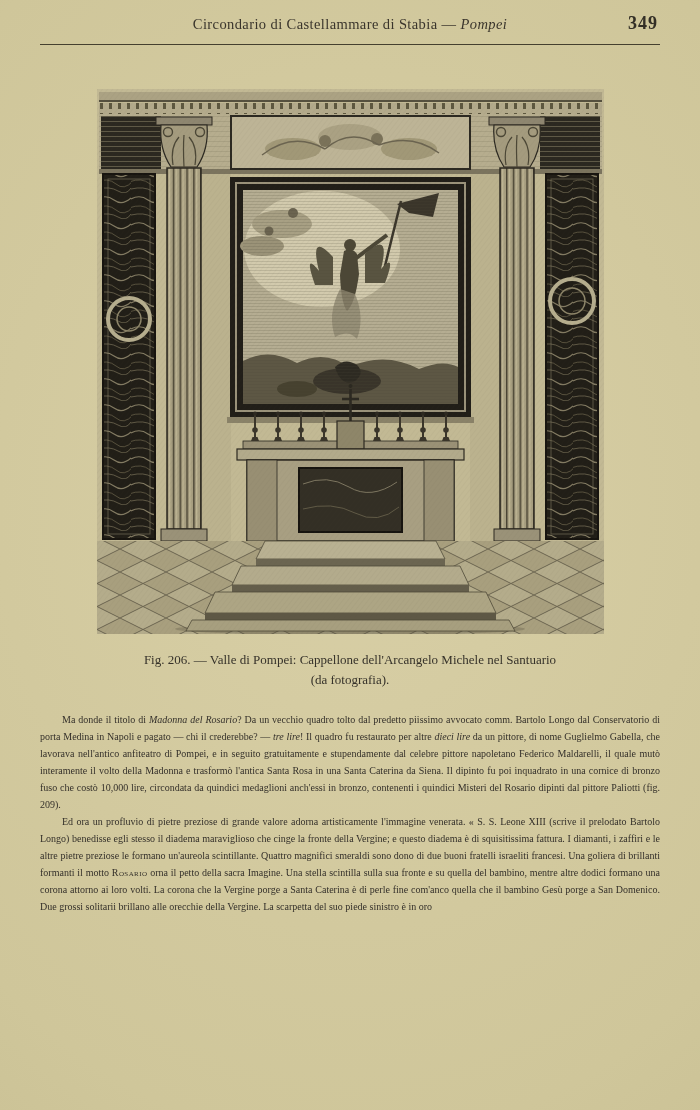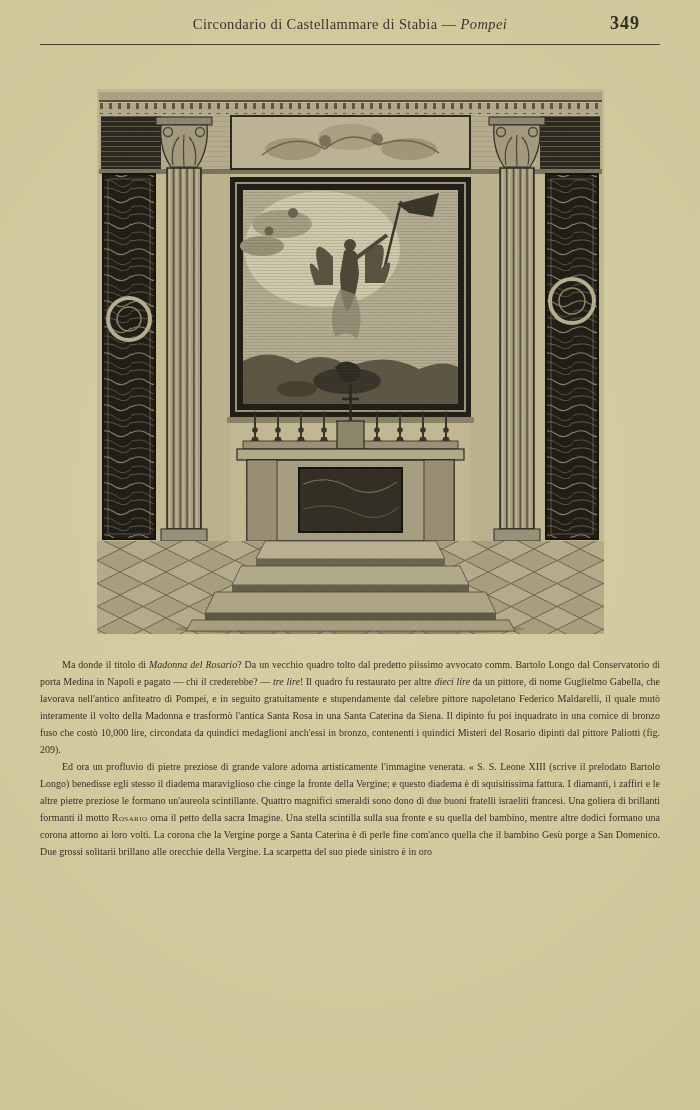--- a/index.html
+++ b/index.html
@@ -27,21 +27,21 @@
     position: absolute;
     left: 0; right: 0; top: 0;
     text-align: center;
     font-size: 14.5px;
     letter-spacing: 0.4px;
     color: #3a352c;
   }
   .head-title i { font-style: italic; }
   .page-number {
     position: absolute;
-    right: 20px; top: -3px;
+    right: 2px; top: -3px;
     font-size: 18px;
     font-weight: bold;
     letter-spacing: 1px;
     color: #332f26;
   }
   .head-rule {
     margin: 4px 40px 0 40px;
     border-top: 1.2px solid #45402f;
     height: 0;
   }
@@ -246,20 +246,24 @@
           <polygon points="144,477 363,477 372,496 135,496" fill="#b3ab8c" stroke="#4f4a39" stroke-width="0.8"></polygon>
           <polygon points="135,496 372,496 372,503 135,503" fill="#645e4b"></polygon>
           <polygon points="118,503 389,503 399,524 108,524" fill="#ada584" stroke="#4f4a39" stroke-width="0.8"></polygon>
           <polygon points="108,524 399,524 399,531 108,531" fill="#5e5845"></polygon>
           <polygon points="95,531 412,531 418,542 89,542" fill="#a79f7f" stroke="#4f4a39" stroke-width="0.8"></polygon>
         </g>
 
         <rect x="0" y="0" width="507" height="545" fill="url(#hatchA)" opacity="0.16"></rect>
       </svg>
     </div>
+    <figcaption>
+      <div>Fig. 206. — Valle di Pompei: Cappellone dell'Arcangelo Michele nel Santuario</div>
+      <div>(da fotografia).</div>
+    </figcaption>
   </figure>
 
   <main class="body-text">
       <p><span>Ma donde il titolo di </span><i>Madonna del Rosario</i><span>? Da un vecchio quadro tolto dal predetto piissimo avvocato comm. Bartolo Longo dal Conservatorio di porta Medina in Napoli e pagato — chi il crederebbe? — </span><i>tre lire</i><span>! Il quadro fu restaurato per altre </span><i>dieci lire</i><span> da un pittore, di nome Guglielmo Gabella, che lavorava nell'antico anfiteatro di Pompei, e in seguito gratuitamente e stupendamente dal celebre pittore napoletano Federico Maldarelli, il quale mutò interamente il volto della Madonna e trasformò l'antica Santa Rosa in una Santa Caterina da Siena. Il dipinto fu poi inquadrato in una cornice di bronzo fuso che costò 10,000 lire, circondata da quindici medaglioni anch'essi in bronzo, contenenti i quindici Misteri del Rosario dipinti dal pittore Paliotti (fig. 209).</span></p>
       <p><span>Ed ora un profluvio di pietre preziose di grande valore adorna artisticamente l'immagine venerata. « S. S. Leone XIII (scrive il prelodato Bartolo Longo) benedisse egli stesso il diadema maraviglioso che cinge la fronte della Vergine; e questo diadema è di squisitissima fattura. I diamanti, i zaffiri e le altre pietre preziose le formano un'aureola scintillante. Quattro magnifici smeraldi sono dono di due buoni fratelli israeliti francesi. Una goliera di brillanti formanti il motto </span><span class="smallcaps">Rosario</span><span> orna il petto della sacra Imagine. Una stella scintilla sulla sua fronte e su quella del bambino, mentre altre dodici formano una corona attorno ai loro volti. La corona che la Vergine porge a Santa Caterina è di perle fine com'anco quella che il bambino Gesù porge a San Domenico. Due grossi solitarii brillano alle orecchie della Vergine. La scarpetta del suo piede sinistro è in oro</span></p>
     </main>
 
 </div>
 
 </body></html>

